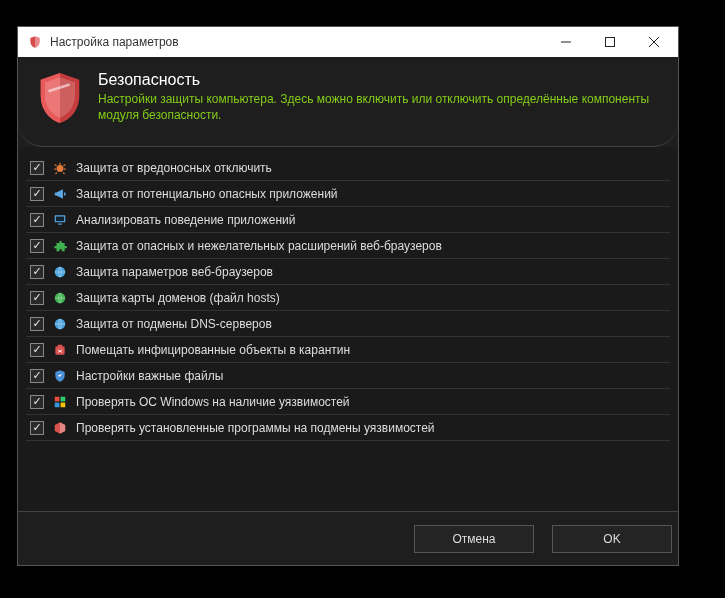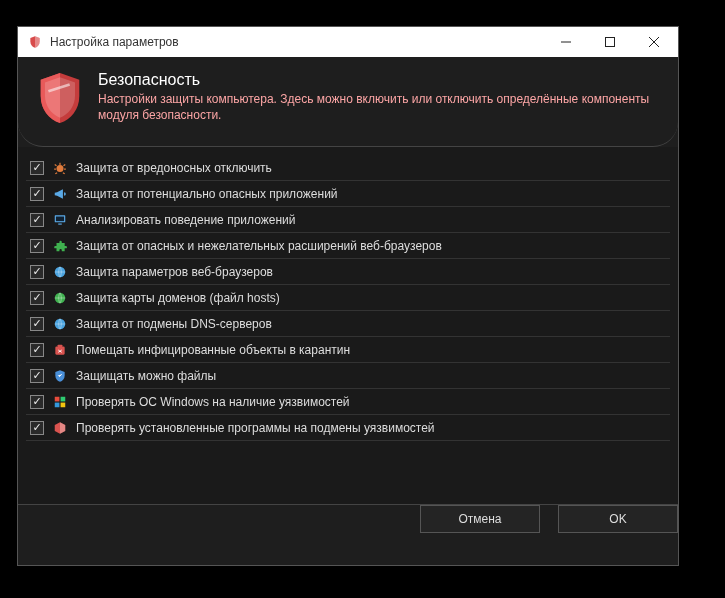--- a/index.html
+++ b/index.html
@@ -51,21 +51,21 @@
   }
   .header-icon { flex-shrink: 0; }
   .header-text h1 {
     font-size: 16px;
     font-weight: 400;
     color: #fff;
     margin-bottom: 2px;
   }
   .header-text p {
     font-size: 12px;
-    color: #fca5a5;
+    color: #84cc16;
     line-height: 1.35;
   }
   .content {
     flex: 1;
     padding: 8px 8px;
     background: #1a1a1a;
     overflow-y: auto;
   }
   .opt-row {
     display: flex;
@@ -98,26 +98,26 @@
     align-items: center;
     justify-content: center;
     flex-shrink: 0;
   }
   .opt-label {
     font-size: 12px;
     color: #ddd;
     white-space: nowrap;
   }
   .footer {
-    height: 61px;
-    display: flex;
-    align-items: flex-start;
+    height: 54px;
+    display: flex;
+    align-items: center;
     justify-content: flex-end;
     gap: 18px;
-    padding: 0 0;
+    padding: 0 6px;
     border-top: 1px solid #444;
     background: #1e1e1e;
   }
   .btn {
     min-width: 120px;
     height: 28px;
     border: 1px solid #555;
     background: #242424;
     color: #ddd;
     font-size: 12px;
@@ -255,21 +255,21 @@
         <span class="opt-label">Помещать инфицированные объекты в карантин</span>
       </div>
       <div class="opt-row">
         <span class="chk checked"></span>
         <span class="opt-icon">
           <svg width="14" height="14" viewBox="0 0 24 24">
             <path fill="#4a90d9" d="M12 2 4 5v6c0 5 3.4 9.7 8 11 4.6-1.3 8-6 8-11V5l-8-3z"></path>
             <path fill="#fff" d="M9 11l2 2 4-4" stroke="#fff" stroke-width="1.5"></path>
           </svg>
         </span>
-        <span class="opt-label">Защищать можно файлы</span>
+        <span class="opt-label">Настройки важные файлы</span>
       </div>
       <div class="opt-row">
         <span class="chk checked"></span>
         <span class="opt-icon">
           <svg width="14" height="14" viewBox="0 0 24 24">
             <rect x="3" y="3" width="8" height="8" fill="#e74c3c"></rect>
             <rect x="13" y="3" width="8" height="8" fill="#2ecc71"></rect>
             <rect x="3" y="13" width="8" height="8" fill="#3498db"></rect>
             <rect x="13" y="13" width="8" height="8" fill="#f1c40f"></rect>
           </svg>

